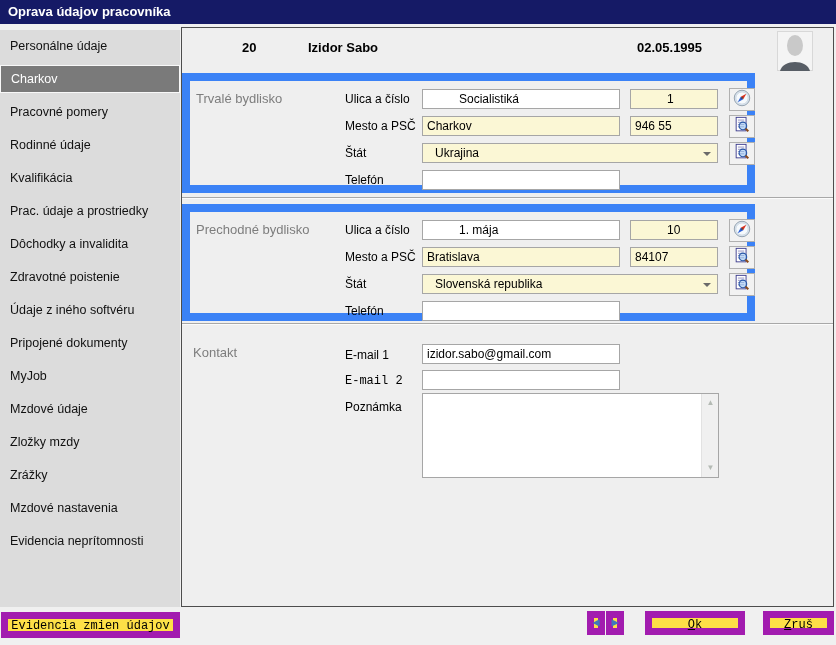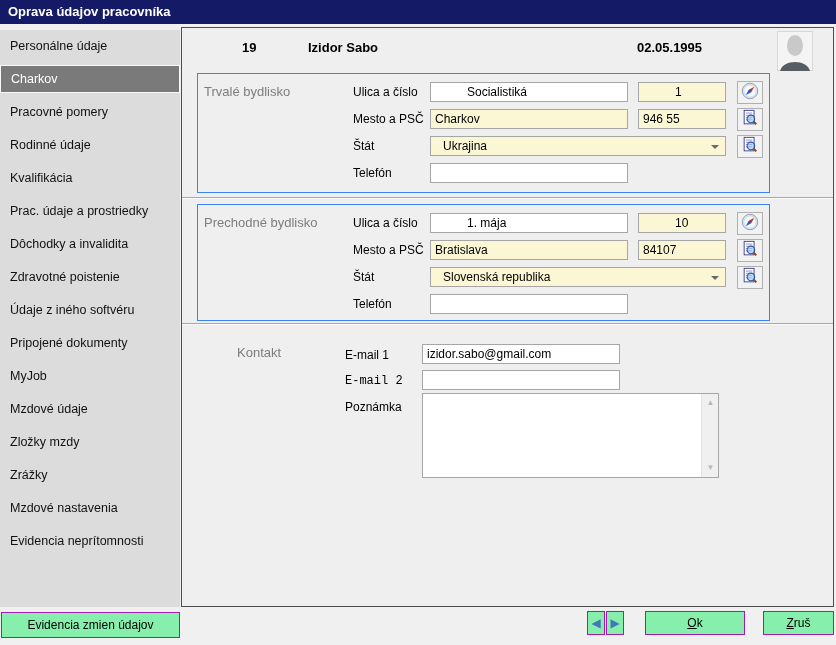--- a/index.html
+++ b/index.html
@@ -37,22 +37,22 @@
   .panel {
     position:absolute; left:181px; top:27px; width:653px; height:580px;
     background:#efefef; border:1px solid #4d4d4d;
   }
   .hdr-num  { position:absolute; left:60px;  top:12px; font-size:13px; font-weight:bold; }
   .hdr-name { position:absolute; left:126px; top:12px; font-size:13px; font-weight:bold; }
   .hdr-date { position:absolute; left:455px; top:12px; font-size:13px; font-weight:bold; }
   .avatar   { position:absolute; left:595px; top:3px; width:36px; height:40px; }
   
   .sec {
-    position:absolute; left:15px; width:573px;
-    border:1px solid #3b82f6; background:#efefef;
+    position:absolute; left:0; width:573px;
+    border:8px solid #3b82f6; background:#efefef;
   }
   .sec1 { top:45px;  height:120px; }
   .sec2 { top:176px; height:117px; }
   .sec-title { position:absolute; left:6px; top:10px; font-size:13px; color:#7d7d7d; white-space:nowrap; }
   .row-label { position:absolute; left:155px; font-size:12px; color:#000; white-space:nowrap; }
   .tb {
     position:absolute; height:20px; border:1px solid #a6a6a6; background:#fff;
     font-family:"Liberation Sans",sans-serif; font-size:12px; padding:0 4px; color:#000;
   }
   .tb.yellow { background:#fbf7d5; }
@@ -77,21 +77,21 @@
     padding:0; cursor:pointer;
   }
   .bt0 { top:7px; } .bt1 { top:34px; } .bt2 { top:61px; }
   
   .divider {
     position:absolute; left:0; width:651px; height:2px;
     border-top:1px solid #a8a8a8; border-bottom:1px solid #fbfbfb;
   }
   .dv1 { top:169px; } .dv2 { top:295px; }
   
-  .c-title  { position:absolute; left:11px;  top:317px; font-size:13px; color:#7d7d7d;margin-left:44px; }
+  .c-title  { position:absolute; left:11px;  top:317px; font-size:13px; color:#7d7d7d; }
   .c-lbl-e1 { position:absolute; left:163px; top:320px; }
   .c-lbl-e2 { position:absolute; left:163px; top:346px;font-family:Liberation Mono, monospace; }
   .c-lbl-nt { position:absolute; left:163px; top:372px; }
   .c-e1 { left:240px; top:316px; width:198px; }
   .c-e2 { left:240px; top:342px; width:198px; }
   .note-area {
     position:absolute; left:240px; top:365px; width:297px; height:85px;
     background:#fff; border:1px solid #a6a6a6;
   }
   .note-text {
@@ -102,22 +102,22 @@
   .note-scroll {
     position:absolute; right:0; top:0; width:17px; height:83px;
     background:#f0f0f0; border-left:1px solid #e2e2e2;
   }
   .scr { position:absolute; left:0; width:17px; height:16px; text-align:center;
          font-size:8px; color:#b4bab4; line-height:16px; cursor:pointer; }
   .scr.up { top:1px; } .scr.dn { bottom:1px; }
   
   .btn {
     position:absolute; height:24px;
-    background:#86efac; border:1px solid #a21caf;
-    font-family:Liberation Sans, sans-serif; font-size:12px; color:#000;
+    background:#fde047; border:7px solid #a21caf;
+    font-family:Liberation Mono, monospace; font-size:12px; color:#000;
     cursor:pointer;
   }
   .footer-btn { left:1px; top:612px; width:179px; height:26px; }
   .nav-btn { width:18px; height:24px; top:611px; padding:0;
              display:flex; align-items:center; justify-content:center; }
   .nav-prev { left:587px; } .nav-next { left:606px; }
   .nav-glyph { color:#4079ba; font-size:12px; line-height:1; }
   .ok-btn   { left:645px; top:611px; width:100px; }
   .zrus-btn { left:763px; top:611px; width:71px; }
   .accel-label { display:block; }
@@ -144,21 +144,21 @@
   <div class="side-item">MyJob</div>
   <div class="side-item">Mzdové údaje</div>
   <div class="side-item">Zložky mzdy</div>
   <div class="side-item">Zrážky</div>
   <div class="side-item">Mzdové nastavenia</div>
   <div class="side-item">Evidencia neprítomnosti</div>
 </div>
 
 <div class="panel">
 
-  <span class="hdr-num">19</span>
+  <span class="hdr-num">20</span>
   <span class="hdr-name">Izidor Sabo</span>
   <span class="hdr-date">02.05.1995</span>
   <span class="avatar">
     <svg width="36" height="40" viewBox="0 0 36 40">
       <rect x="0.5" y="0.5" width="35" height="39" fill="#f4f4f4" stroke="#d8d8d8"></rect>
       <ellipse cx="18" cy="14.5" rx="8" ry="10.5" fill="#c9c9c9"></ellipse>
       <path d="M3 40 C6 28 30 28 33 40 Z" fill="#575d65"></path>
     </svg>
   </span>
 

